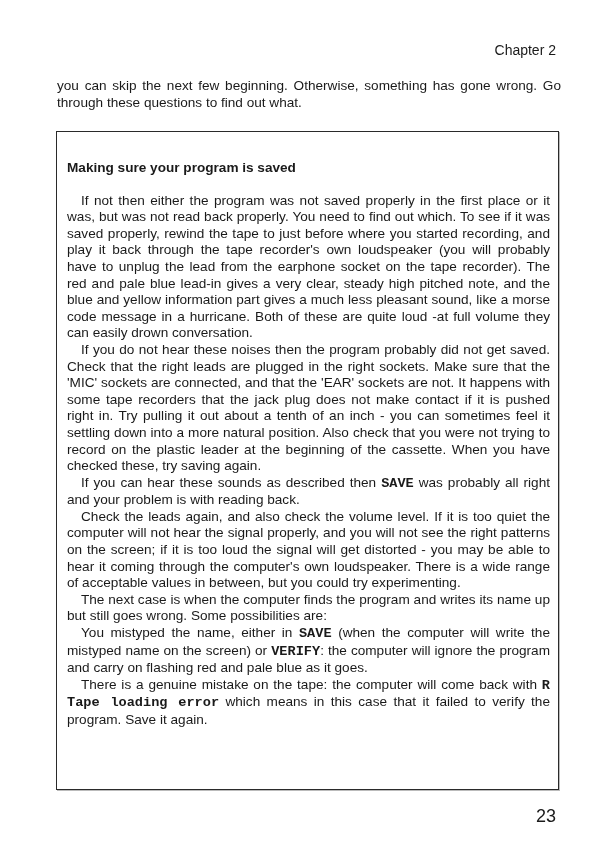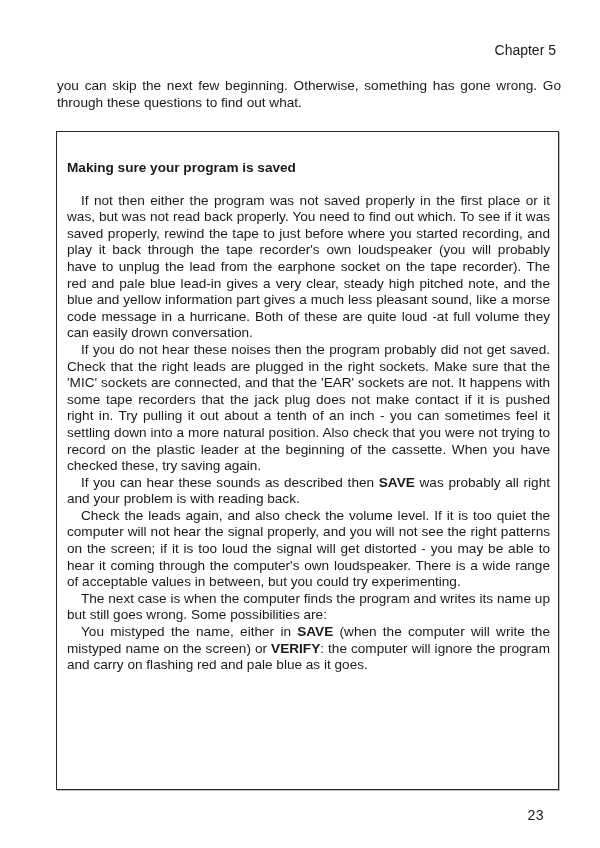--- a/index.html
+++ b/index.html
@@ -57,44 +57,45 @@
     .question {
       margin: 0;
     }
     .para {
       margin: 0;
       text-indent: 14px;
       text-align: justify;
     }
     .para b {
       font-weight: bold;
+      font-family: Liberation Mono, monospace;
     }
     .page-number {
       position: absolute;
       top: 807px;
-      right: 56px;
-      font-size: 14px;
+      right: 44px;
+      font-size: 18px;
       line-height: 18px;
-      font-family: Liberation Mono, monospace;
     }
   </style>
 </head>
 <body>
 
-<div class="chapter-header">Chapter 5</div>
+<div class="chapter-header">Chapter 2</div>
 
 <p class="intro">you can skip the next few beginning. Otherwise, something has gone wrong. Go through these questions to find out what.</p>
 
 <div class="box">
   <div class="box-inner">
     <div class="box-title">Making sure your program is saved</div>
     <div id="paragraphs">
         <p class="para"><span>If not then either the program was not saved properly in the first place or it was, but was not read back properly. You need to find out which. To see if it was saved properly, rewind the tape to just before where you started recording, and play it back through the tape recorder's own loudspeaker (you will probably have to unplug the lead from the earphone socket on the tape recorder). The red and pale blue lead-in gives a very clear, steady high pitched note, and the blue and yellow information part gives a much less pleasant sound, like a morse code message in a hurricane. Both of these are quite loud -at full volume they can easily drown conversation.</span></p>
         <p class="para"><span>If you do not hear these noises then the program probably did not get saved. Check that the right leads are plugged in the right sockets. Make sure that the 'MIC' sockets are connected, and that the 'EAR' sockets are not. It happens with some tape recorders that the jack plug does not make contact if it is pushed right in. Try pulling it out about a tenth of an inch - you can sometimes feel it settling down into a more natural position. Also check that you were not trying to record on the plastic leader at the beginning of the cassette. When you have checked these, try saving again.</span></p>
         <p class="para"><span>If you can hear these sounds as described then </span><b>SAVE</b><span> was probably all right and your problem is with reading back.</span></p>
         <p class="para"><span>Check the leads again, and also check the volume level. If it is too quiet the computer will not hear the signal properly, and you will not see the right patterns on the screen; if it is too loud the signal will get distorted - you may be able to hear it coming through the computer's own loudspeaker. There is a wide range of acceptable values in between, but you could try experimenting.</span></p>
         <p class="para"><span>The next case is when the computer finds the program and writes its name up but still goes wrong. Some possibilities are:</span></p>
         <p class="para"><span>You mistyped the name, either in </span><b>SAVE</b><span> (when the computer will write the mistyped name on the screen) or </span><b>VERIFY</b><span>: the computer will ignore the program and carry on flashing red and pale blue as it goes.</span></p>
+        <p class="para"><span>There is a genuine mistake on the tape: the computer will come back with </span><b>R Tape loading error</b><span> which means in this case that it failed to verify the program. Save it again.</span></p>
       </div>
   </div>
 </div>
 
 <div class="page-number">23</div>
 
 </body></html>

